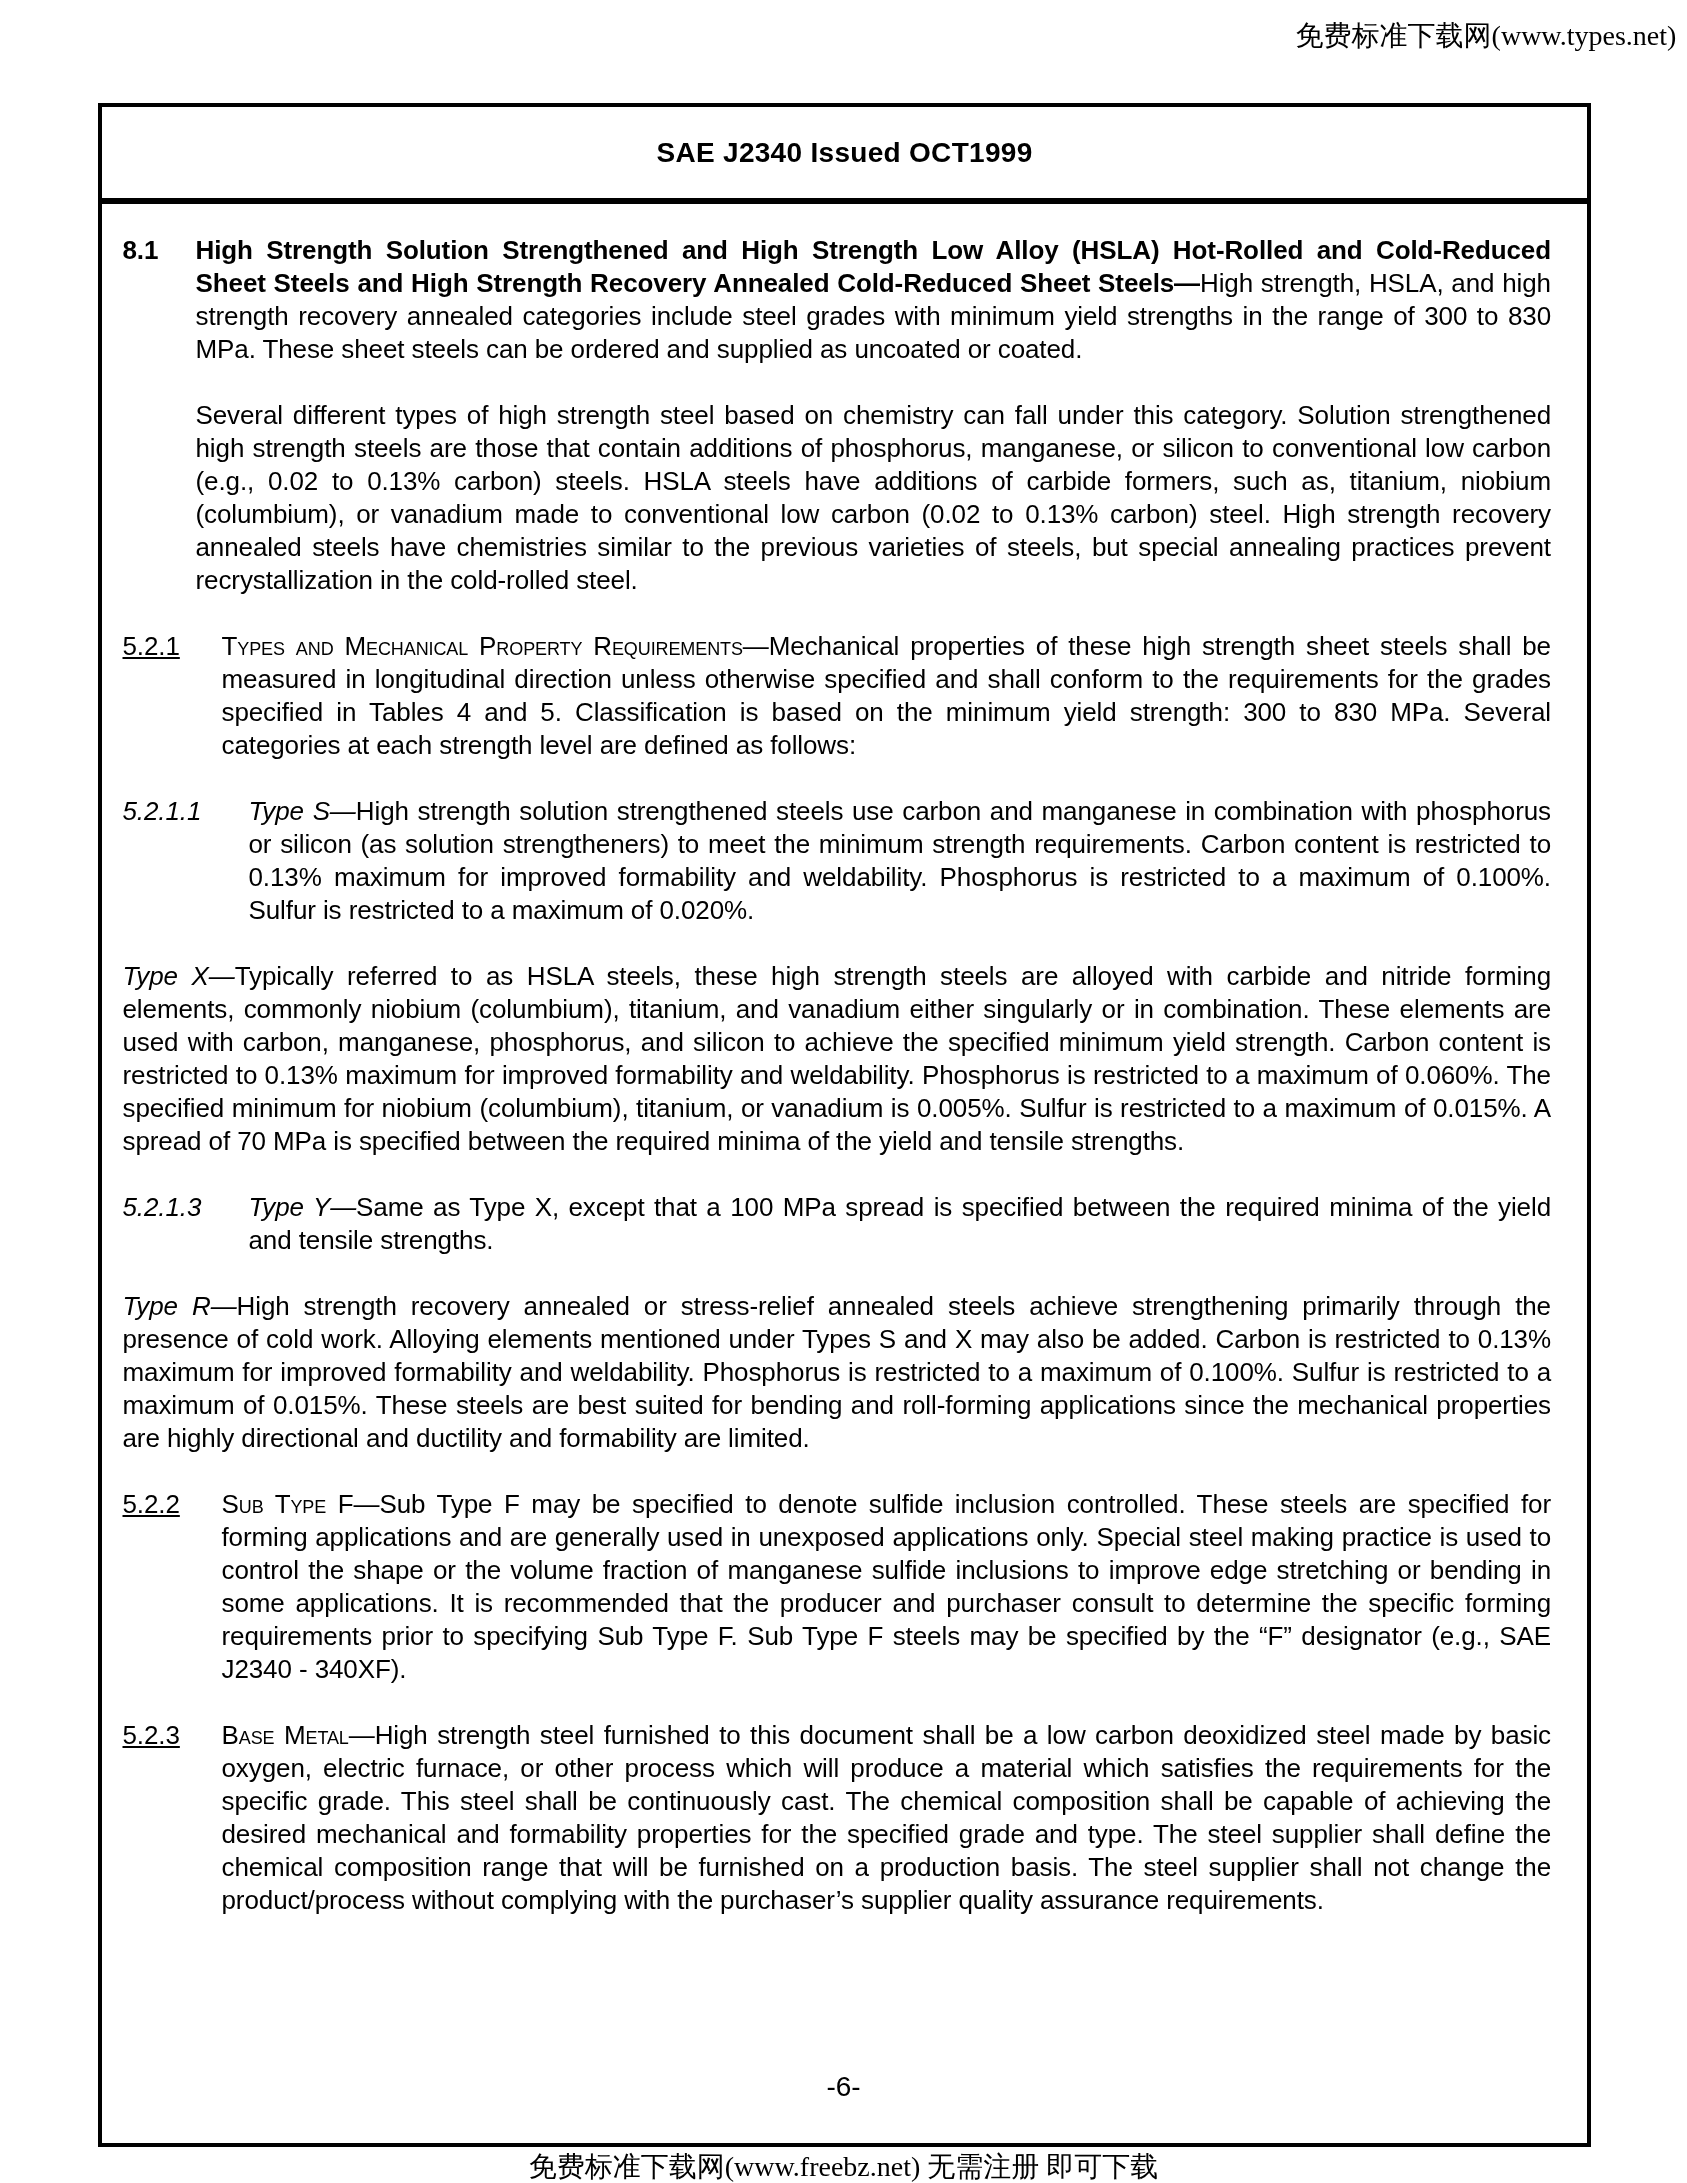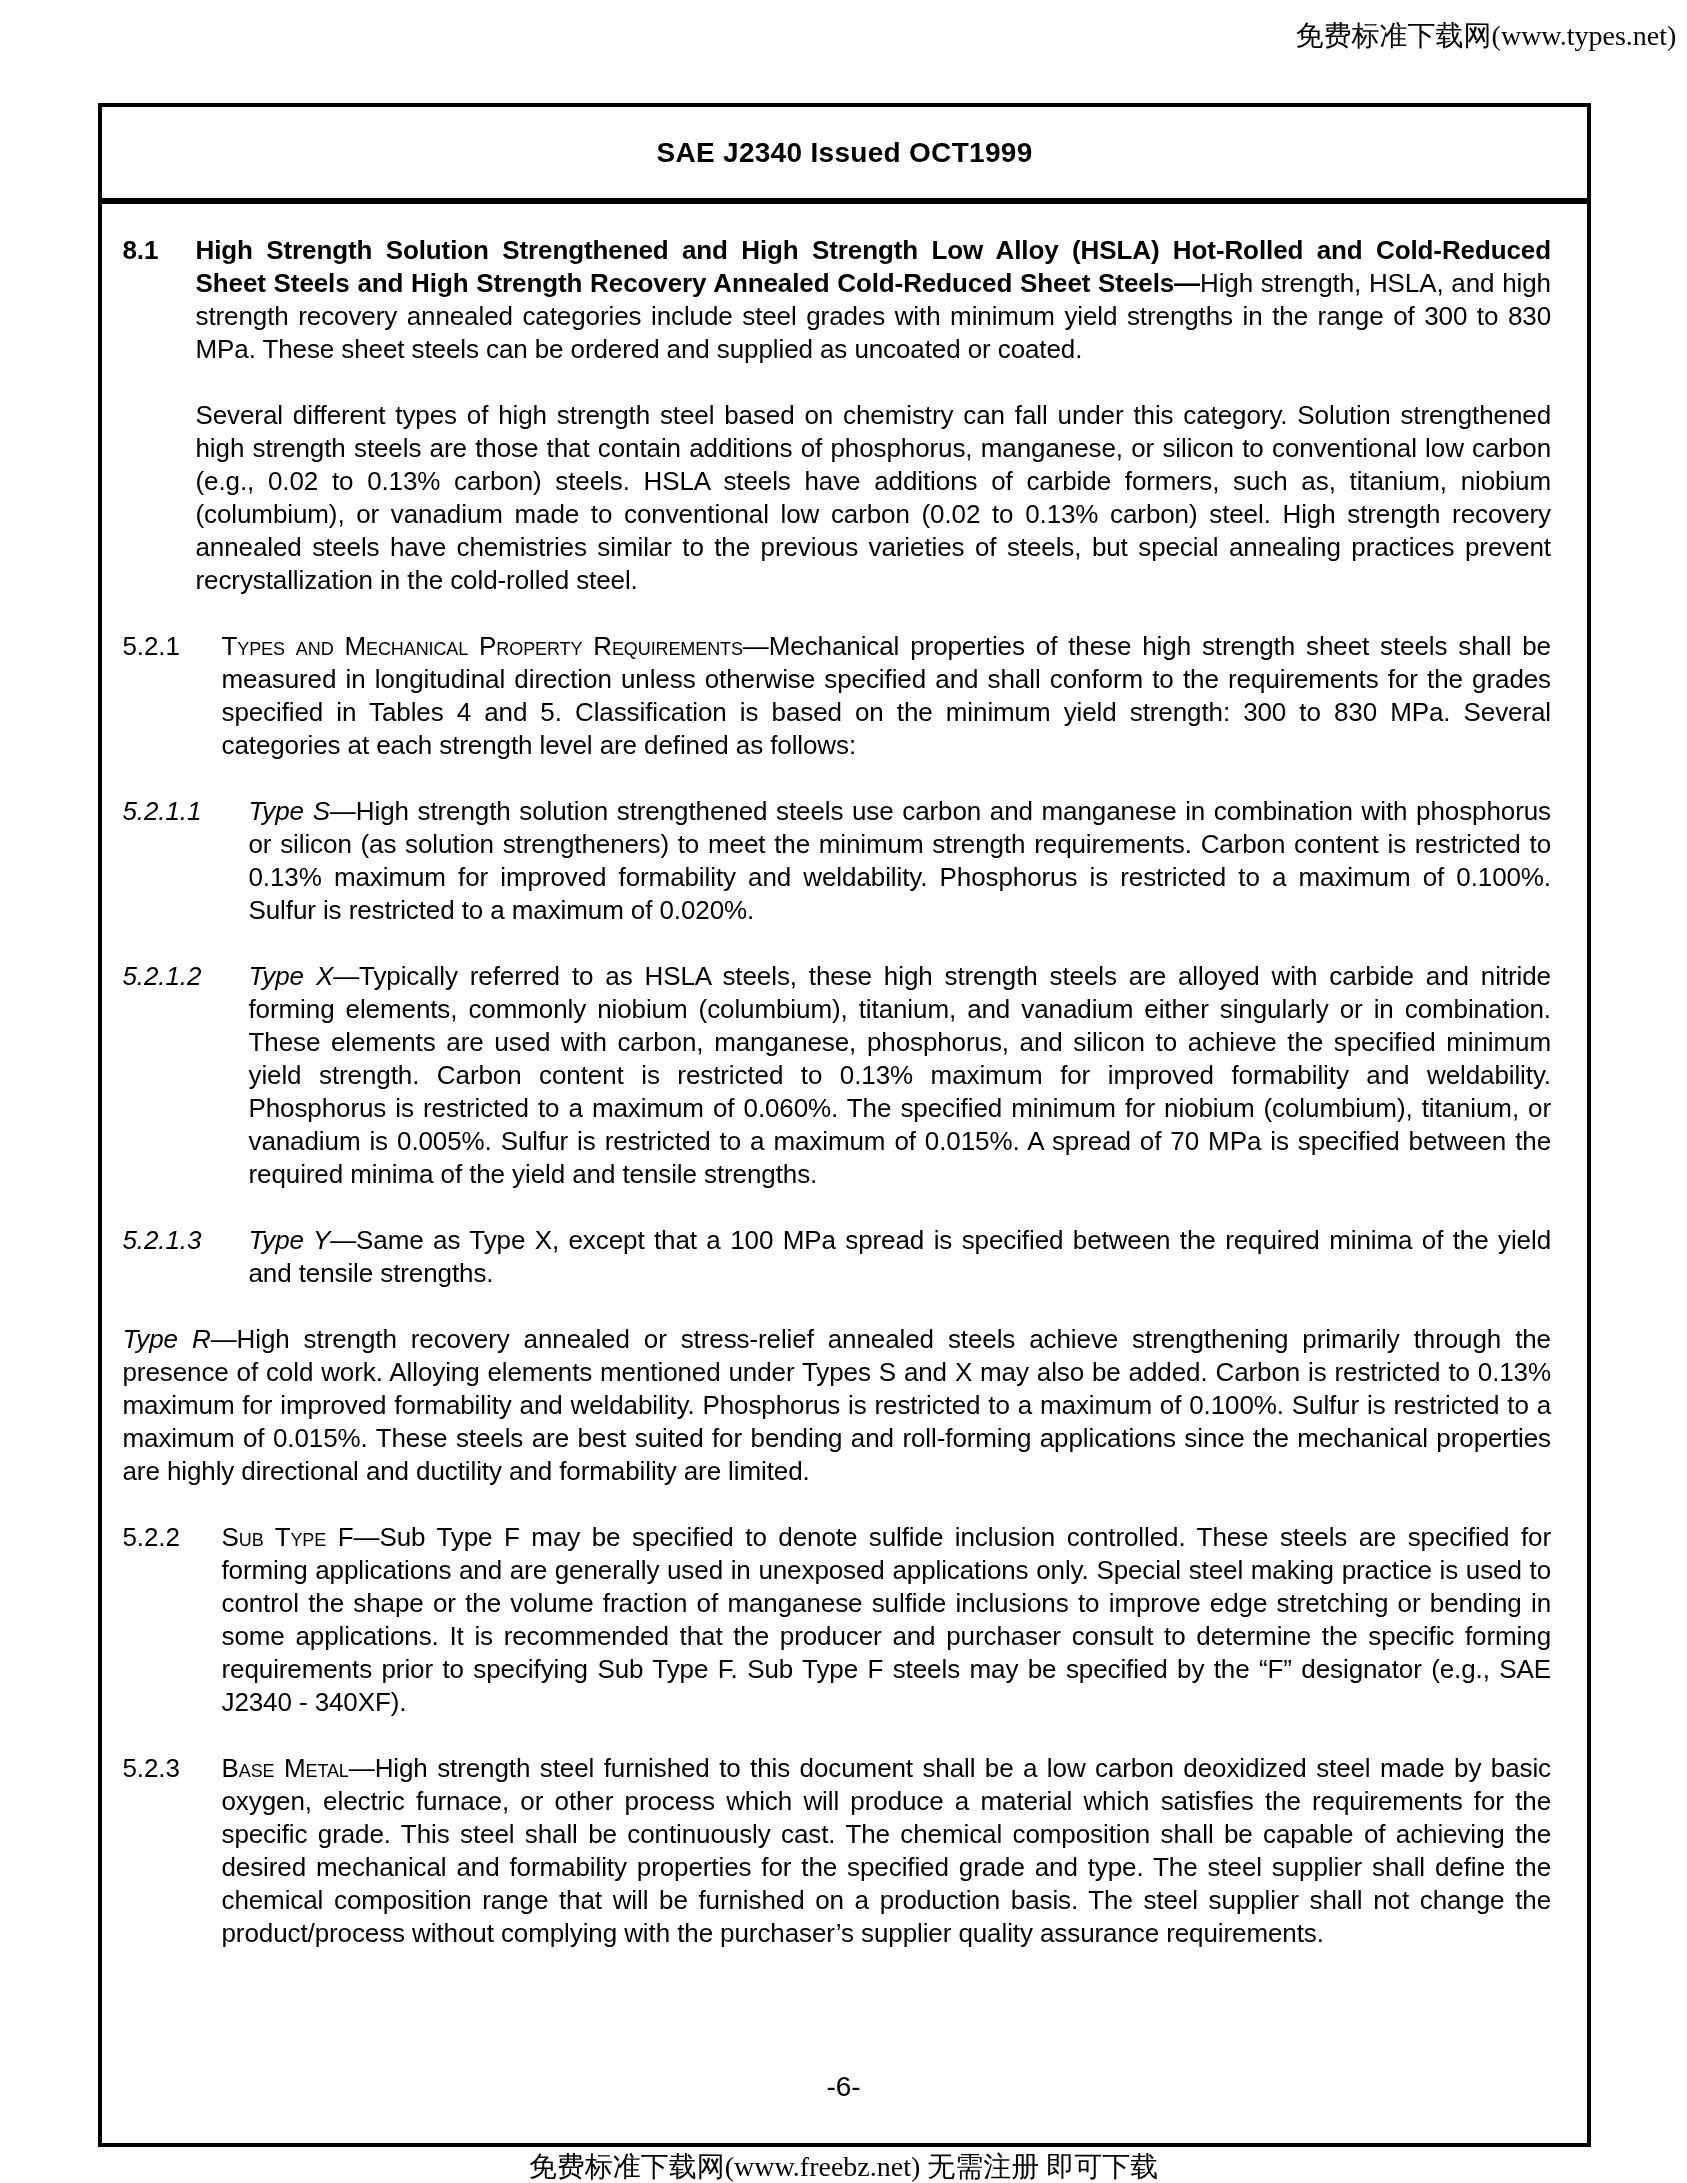--- a/index.html
+++ b/index.html
@@ -25,21 +25,21 @@
   }
   .doc-title { font-size: 28px; font-weight: 700; letter-spacing: 0.3px; }
   .doc-content { padding: 30px 36px 0 20.5px; }
   .sec {
     display: flex; margin-bottom: 33px;
     font-size: 26px; line-height: 33px;
     text-align: justify; letter-spacing: -0.1px;
   }
   .num { flex: 0 0 auto; }
   .l1 .num { width: 73px; }
-  .l2 .num { width: 99px; }
+  .l2 .num { width: 99px; text-decoration: underline; }
   .l3 .num { width: 126px; }
   .txt { flex: 1 1 auto; min-width: 0; }
   .bold { font-weight: 700; }
   .it { font-style: italic; }
   .sc { font-variant: small-caps; }
   .pageno {
     position: absolute; top: 2071px; left: 0; width: 1687px;
     text-align: center; font-size: 28px;
   }
   .wm-bottom {
@@ -74,21 +74,20 @@
       <span class="num">5.2.1</span>
       <div class="txt"><span class="sc">Types and Mechanical Property Requirements—</span><span>Mechanical properties of these high strength sheet steels shall be measured in longitudinal direction unless otherwise specified and shall conform to the requirements for the grades specified in Tables 4 and 5.  Classification is based on the minimum yield strength: 300 to 830 MPa.  Several categories at each strength level are defined as follows:</span></div>
     </div>
 
     <div class="sec l3">
       <span class="num it">5.2.1.1</span>
       <div class="txt"><span class="it">Type S—</span><span>High strength solution strengthened steels use carbon and manganese in combination with phosphorus or silicon (as solution strengtheners) to meet the minimum strength requirements.  Carbon content is restricted to 0.13% maximum for improved formability and weldability.  Phosphorus is restricted to a maximum of 0.100%.  Sulfur is restricted to a maximum of 0.020%.</span></div>
     </div>
 
     <div class="sec l3">
-      <span class="num it">5.2.1.2</span>
       <div class="txt"><span class="it">Type X—</span><span>Typically referred to as HSLA steels, these high strength steels are alloyed with carbide and nitride forming elements, commonly niobium (columbium), titanium, and vanadium either singularly or in combination.  These elements are used with carbon, manganese, phosphorus, and silicon to achieve the specified minimum yield strength.  Carbon content is restricted to 0.13% maximum for improved formability and weldability.  Phosphorus is restricted to a maximum of 0.060%.  The specified minimum for niobium (columbium), titanium, or vanadium is 0.005%.  Sulfur is restricted to a maximum of 0.015%.  A spread of 70 MPa is specified between the required minima of the yield and tensile strengths.</span></div>
     </div>
 
     <div class="sec l3">
       <span class="num it">5.2.1.3</span>
       <div class="txt"><span class="it">Type Y—</span><span>Same as Type X, except that a 100 MPa spread is specified between the required minima of the yield and tensile strengths.</span></div>
     </div>
 
     <div class="sec l3">
       <div class="txt"><span class="it">Type R—</span><span>High strength recovery annealed or stress-relief annealed steels achieve strengthening primarily through the presence of cold work.  Alloying elements mentioned under Types S and X may also be added.  Carbon is restricted to 0.13% maximum for improved formability and weldability.  Phosphorus is restricted to a maximum of 0.100%.  Sulfur is restricted to a maximum of 0.015%.  These steels are best suited for bending and roll-forming applications since the mechanical properties are highly directional and ductility and formability are limited.</span></div>

